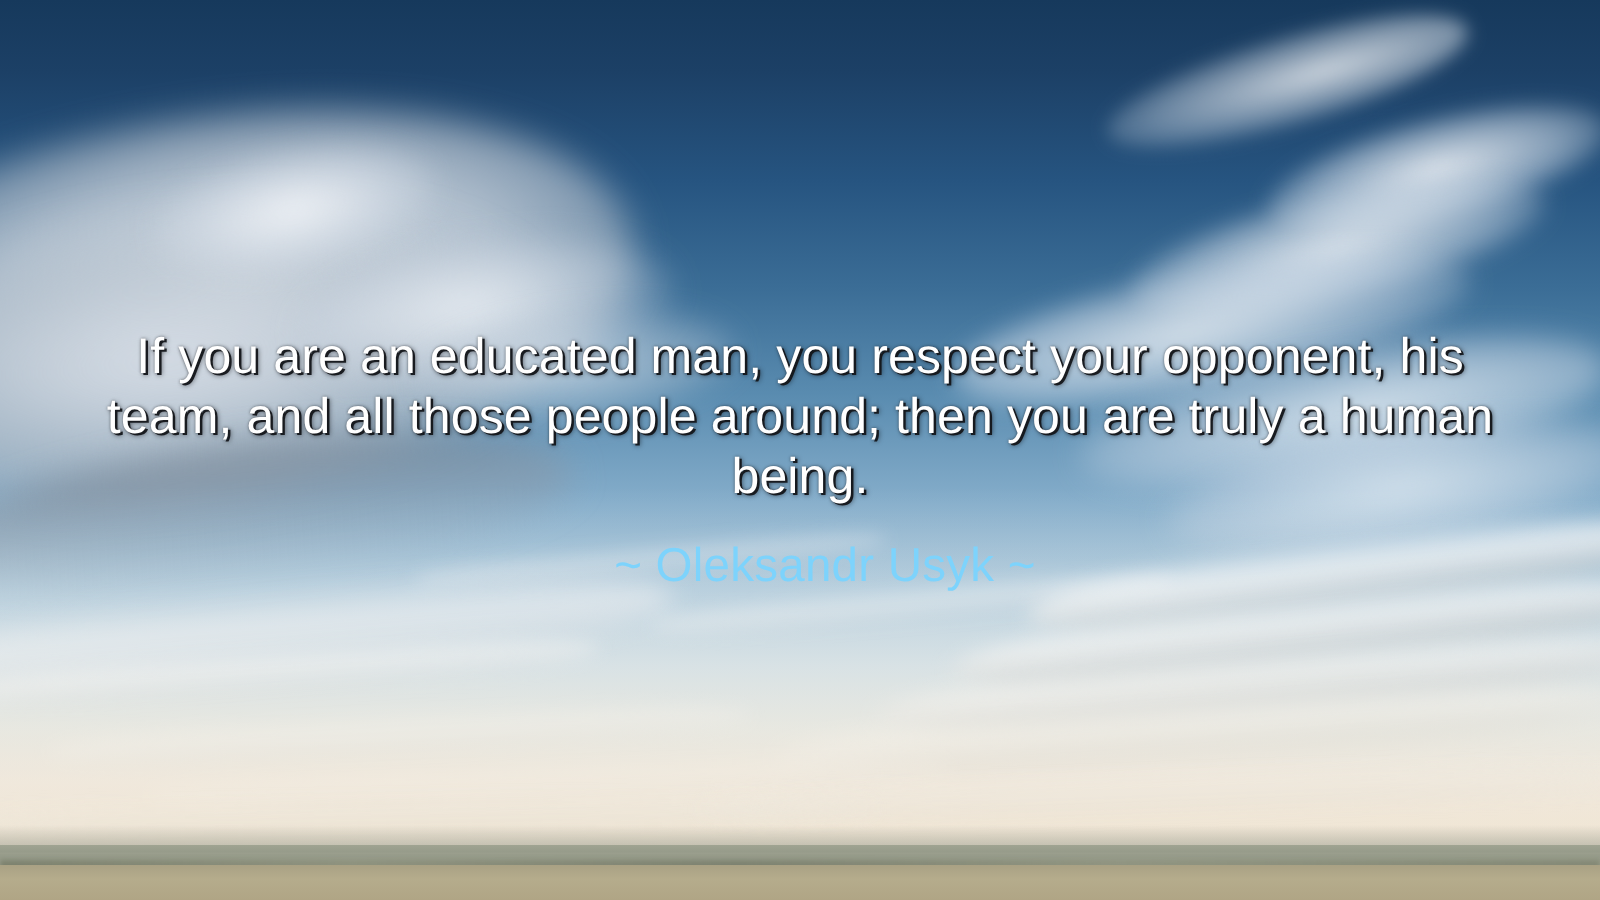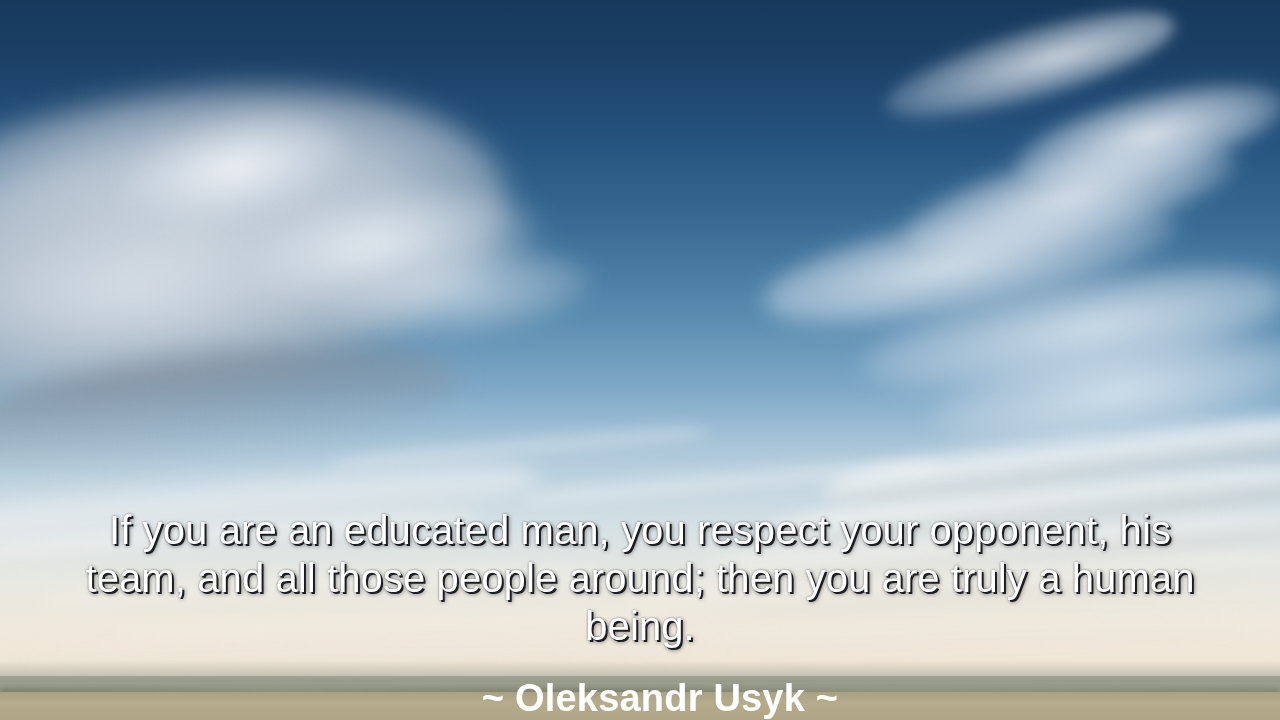--- a/index.html
+++ b/index.html
@@ -188,45 +188,45 @@
     background:linear-gradient(to bottom, rgba(255,255,255,0) 0%, rgba(238,234,224,.4) 45%, rgba(204,202,192,.2) 85%, rgba(208,206,198,0) 100%);
     filter:blur(8px); transform:rotate(-1deg); }
   .cl-bot2 { left:560px; top:620px; width:760px; height:28px;
     background:linear-gradient(to bottom, rgba(255,255,255,0) 0%, rgba(240,236,226,.42) 45%, rgba(206,204,194,.2) 85%, rgba(210,208,200,0) 100%);
     filter:blur(8px); transform:rotate(-2deg); }
 
   
   .overlay {
     position:absolute; inset:0;
     display:flex; flex-direction:column;
-    align-items:center; justify-content:flex-end;
+    align-items:center; justify-content:center;
     padding-top:16px;
   }
 
   .quote-text {
     width:1130px;
     text-align:center;
     color:#ffffff;
     font-size:40px;
     line-height:48px;
     font-weight:400;
     letter-spacing:0.1px;
     text-shadow:
       2px 2px 0 rgba(20,22,26,.95),
       2px 2px 4px rgba(10,12,16,.6),
       0 0 2px rgba(20,22,26,.5);
   }
 
   .attribution {
     margin-top:26px;
     text-align:center;
-    color:#ffffff;
+    color:#7dd3fc;
     font-size:38px;
     line-height:44px;
-    font-weight:700;
+    font-weight:400;
     letter-spacing:0.2px;
     margin-left:40px;
   }
 </style>
 </head>
 <body>
 
 <div id="scene">
 
   <div class="sky"></div>

